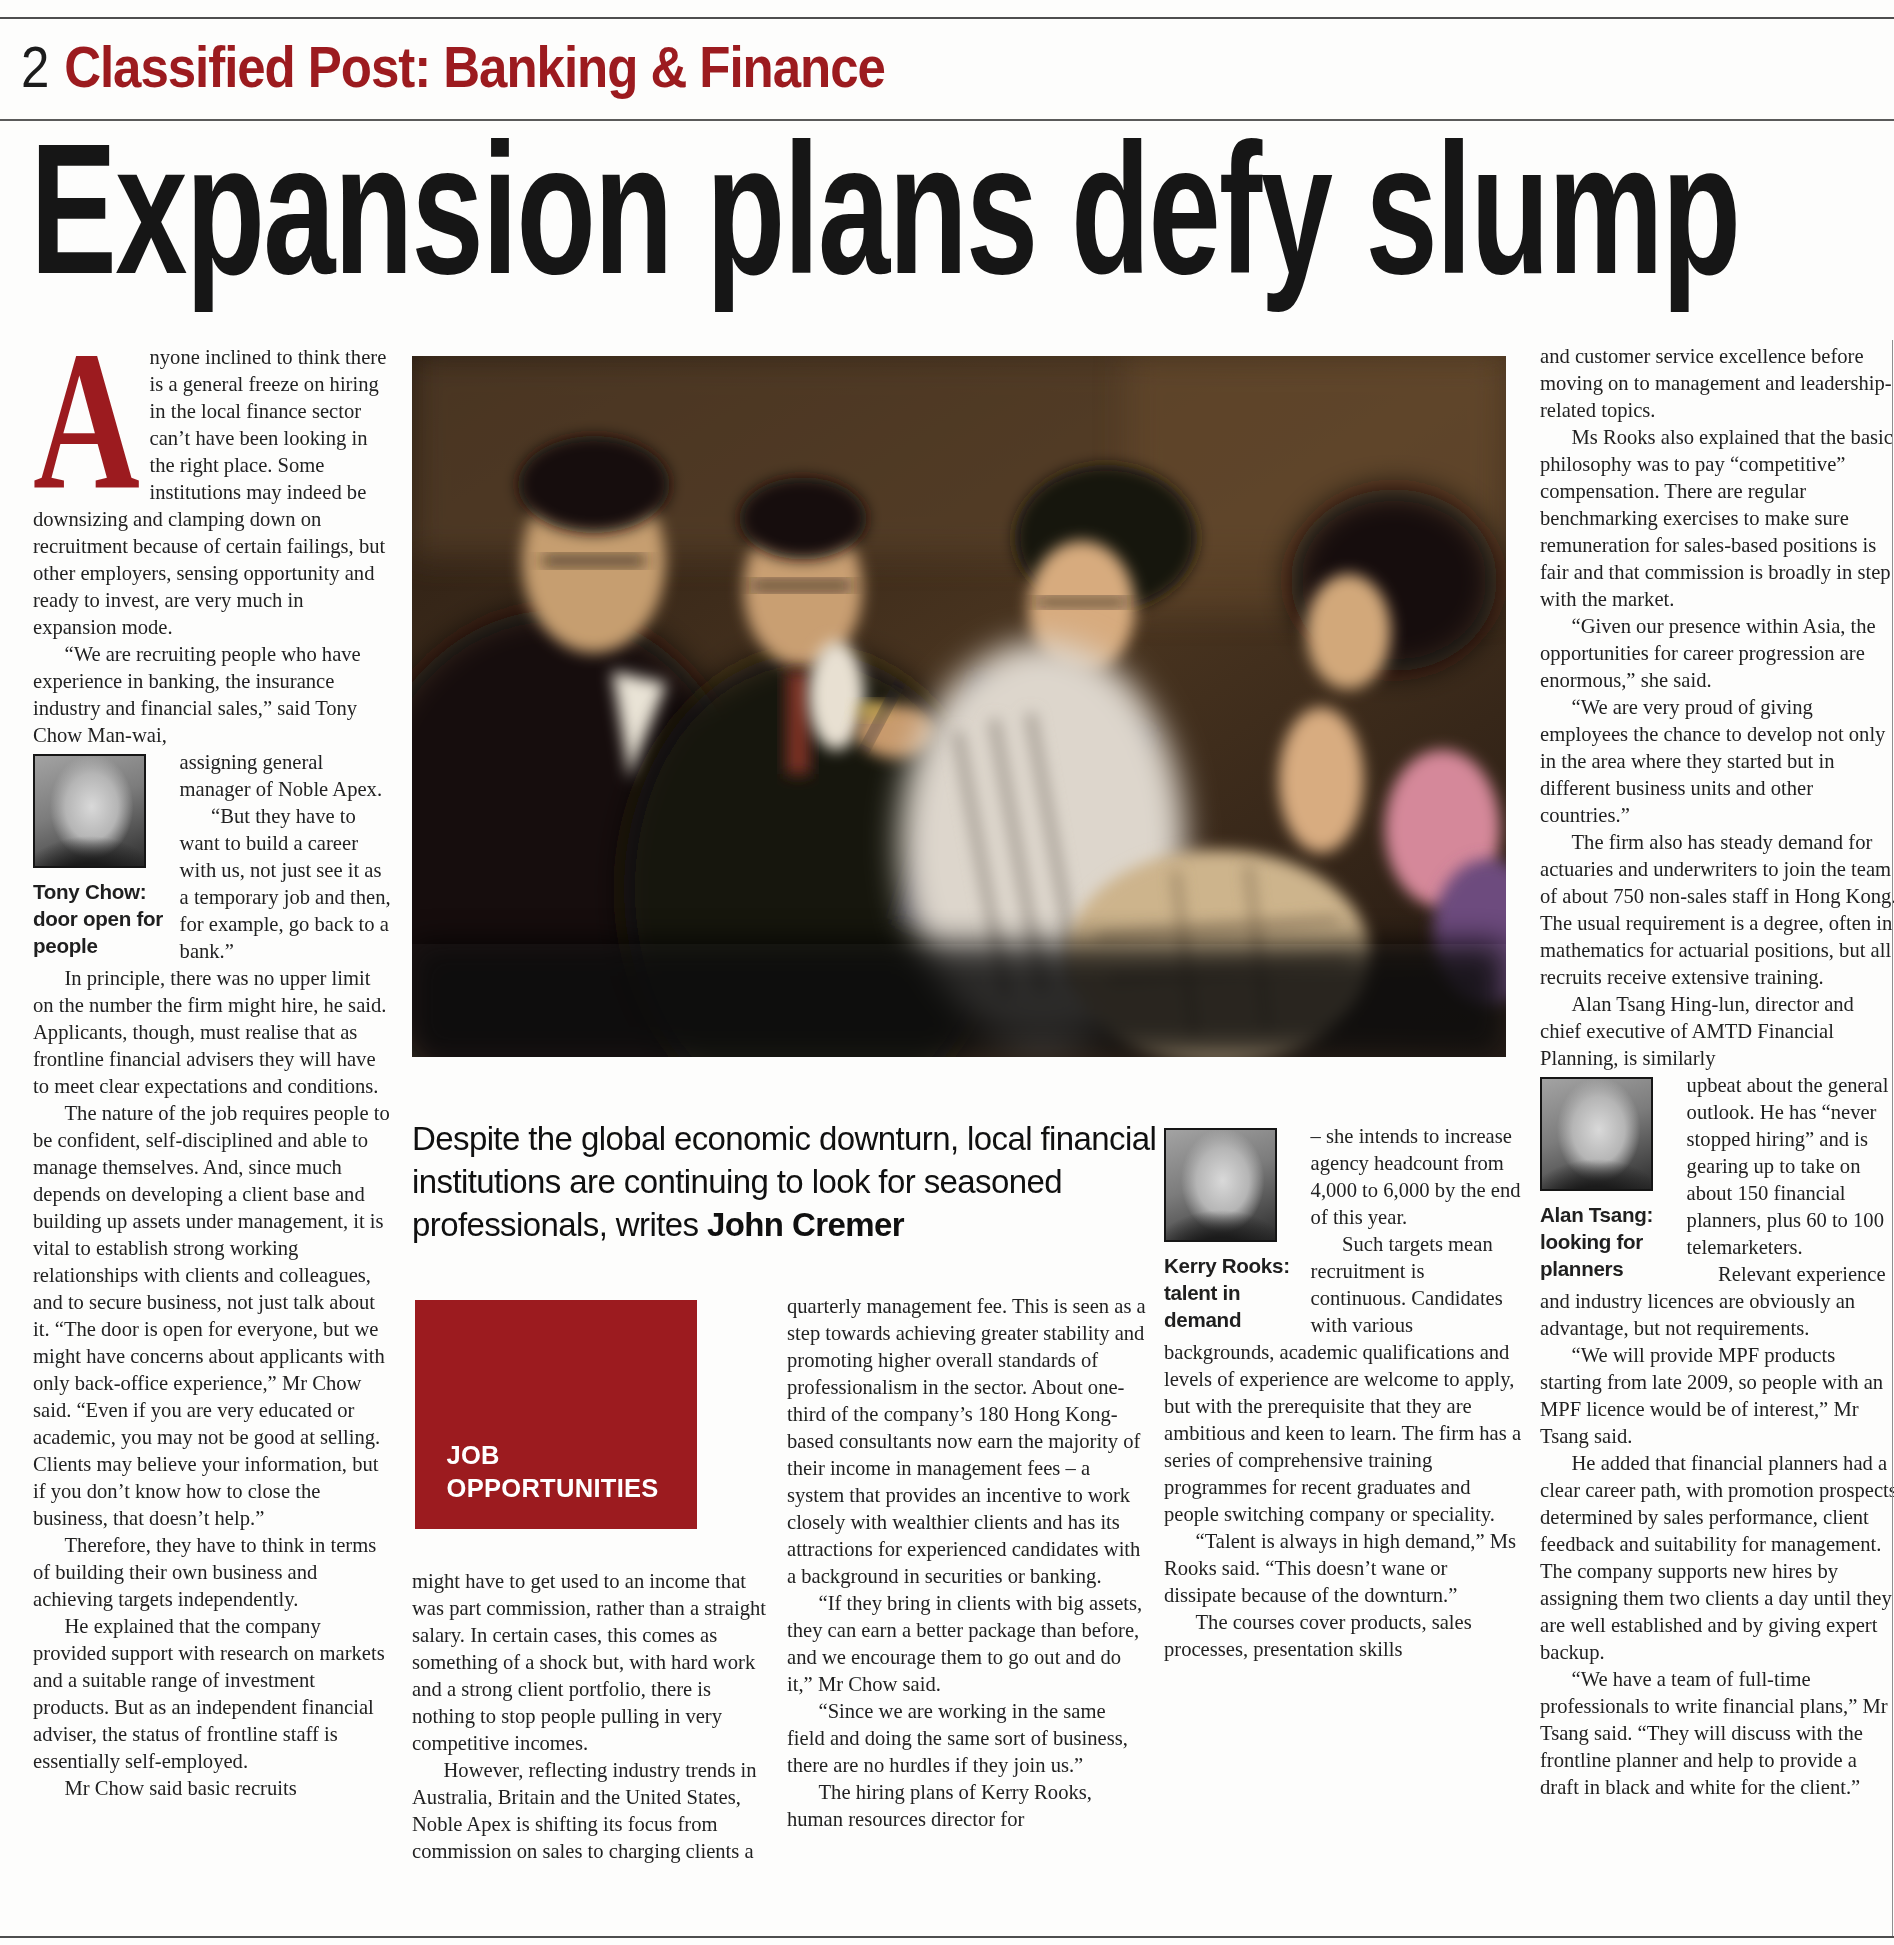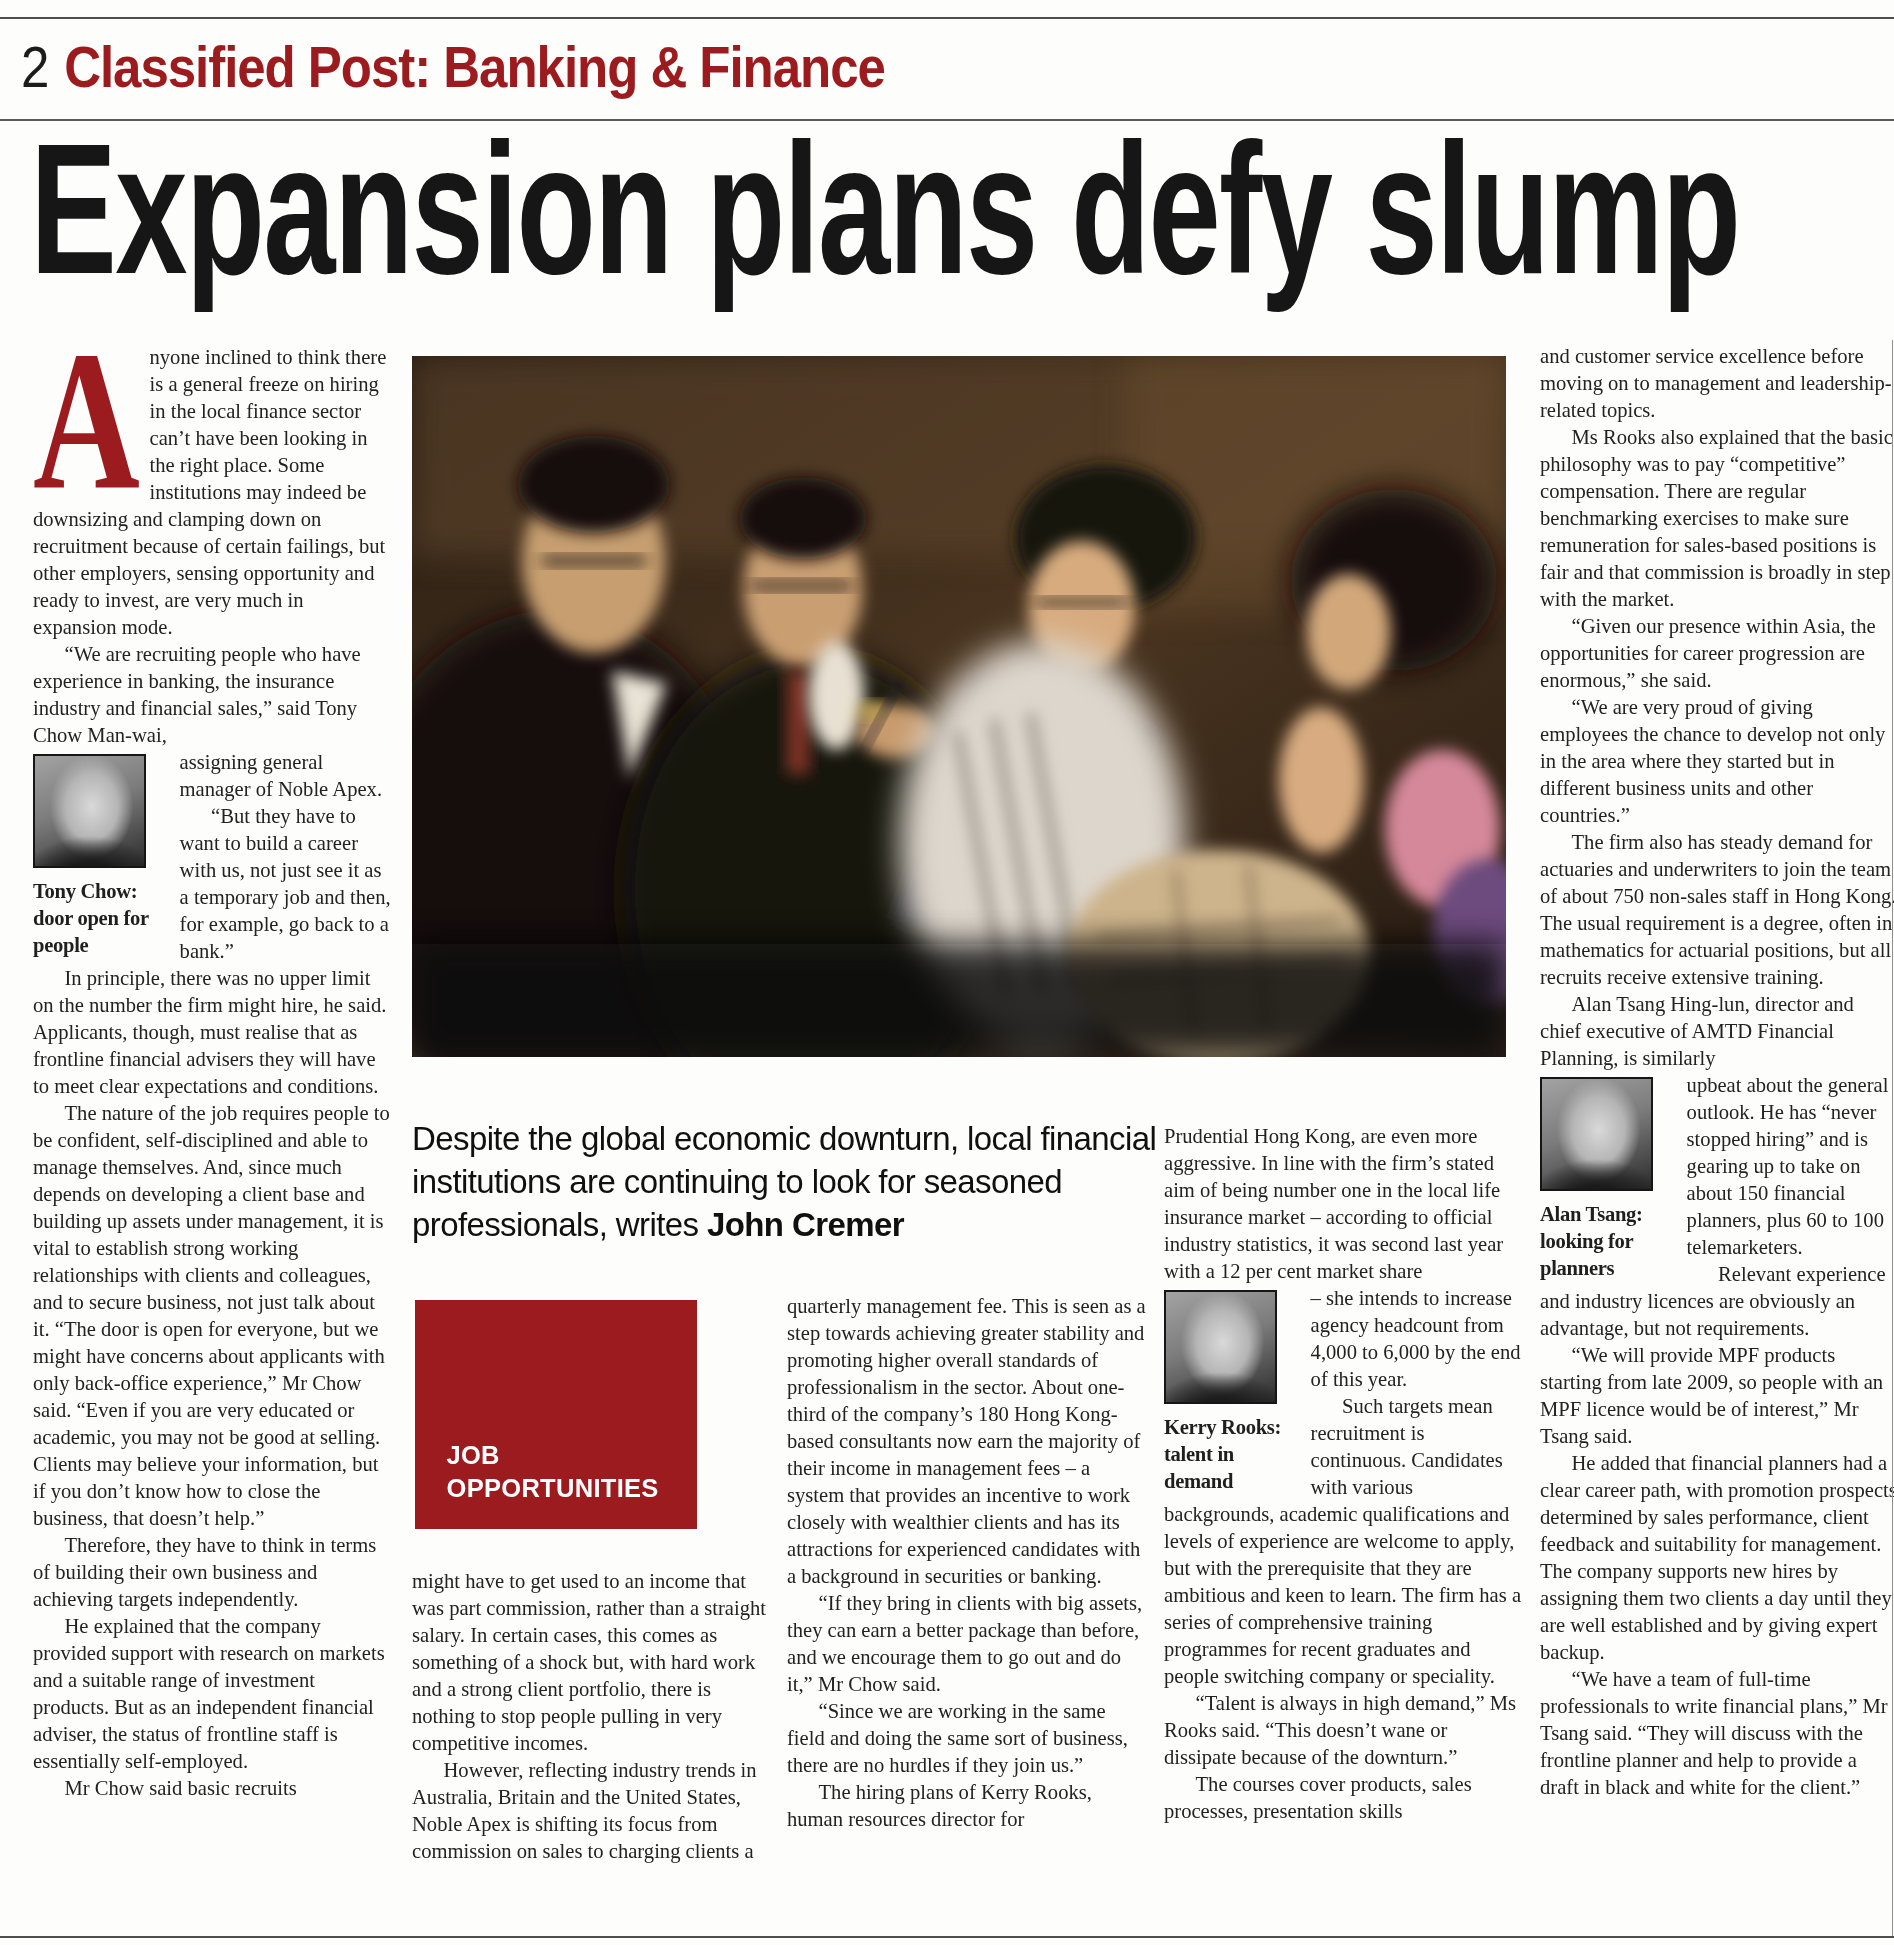--- a/index.html
+++ b/index.html
@@ -93,21 +93,21 @@
       radial-gradient(58px 73px at 52% 46%, #d9d9d9 0%, #b5b5b5 45%, rgba(120,120,120,0) 72%),
       linear-gradient(160deg,#a3a3a3 0%, #7c7c7c 45%, #2c2c2c 100%);
     position:relative;overflow:hidden;
   }
   .inset-photo::after{
     content:"";position:absolute;left:-10%;right:-10%;bottom:-28%;height:55%;
     background:radial-gradient(60% 100% at 50% 100%, #1b1b1b 55%, rgba(27,27,27,0) 100%);
   }
   .inset figcaption{
     margin-top:9.7px;width:132px;
-    font-family:Liberation Serif, serif;
+    font-family:Liberation Sans, sans-serif;
     font-weight:700;font-size:20.6px;line-height:27px;color:#1f1f1f;
     letter-spacing:-0.3px;
   }
 
   
   .jobbox{
     width:282px;height:229px;margin:0 0 39px 3px;
     background:var(--red);
     position:relative;
   }
@@ -226,21 +226,20 @@
   </section>
 
   <section class="col col3">
     <p class="ni"><span>quarterly management fee. This is seen as a step towards achieving greater stability and promoting higher overall standards of professionalism in the sector. About one-third of the company’s 180 Hong Kong-based consultants now earn the majority of their income in management fees – a system that provides an incentive to work closely with wealthier clients and has its attractions for experienced candidates with a background in securities or banking.</span></p>
     <p><span>“If they bring in clients with big assets, they can earn a better package than before, and we encourage them to go out and do it,” Mr Chow said.</span></p>
     <p><span>“Since we are working in the same field and doing the same sort of business, there are no hurdles if they join us.”</span></p>
     <p><span>The hiring plans of Kerry Rooks, human resources director for</span></p>
   </section>
 
   <section class="col col4">
-    <p class="ni"><span>Prudential Hong Kong, are even more aggressive. In line with the firm’s stated aim of being number one in the local life insurance market – according to official industry statistics, it was second last year with a 12 per cent market share</span></p>
     <figure class="inset">
       <div class="inset-photo"></div>
       <figcaption>Kerry Rooks: talent in demand</figcaption>
     </figure>
     <p class="ni"><span>– she intends to increase agency headcount from 4,000 to 6,000 by the end of this year.</span></p>
     <p><span>Such targets mean recruitment is continuous. Candidates with various backgrounds, academic qualifications and levels of experience are welcome to apply, but with the prerequisite that they are ambitious and keen to learn. The firm has a series of comprehensive training programmes for recent graduates and people switching company or speciality.</span></p>
     <p><span>“Talent is always in high demand,” Ms Rooks said. “This doesn’t wane or dissipate because of the downturn.”</span></p>
     <p><span>The courses cover products, sales processes, presentation skills</span></p>
   </section>
 

